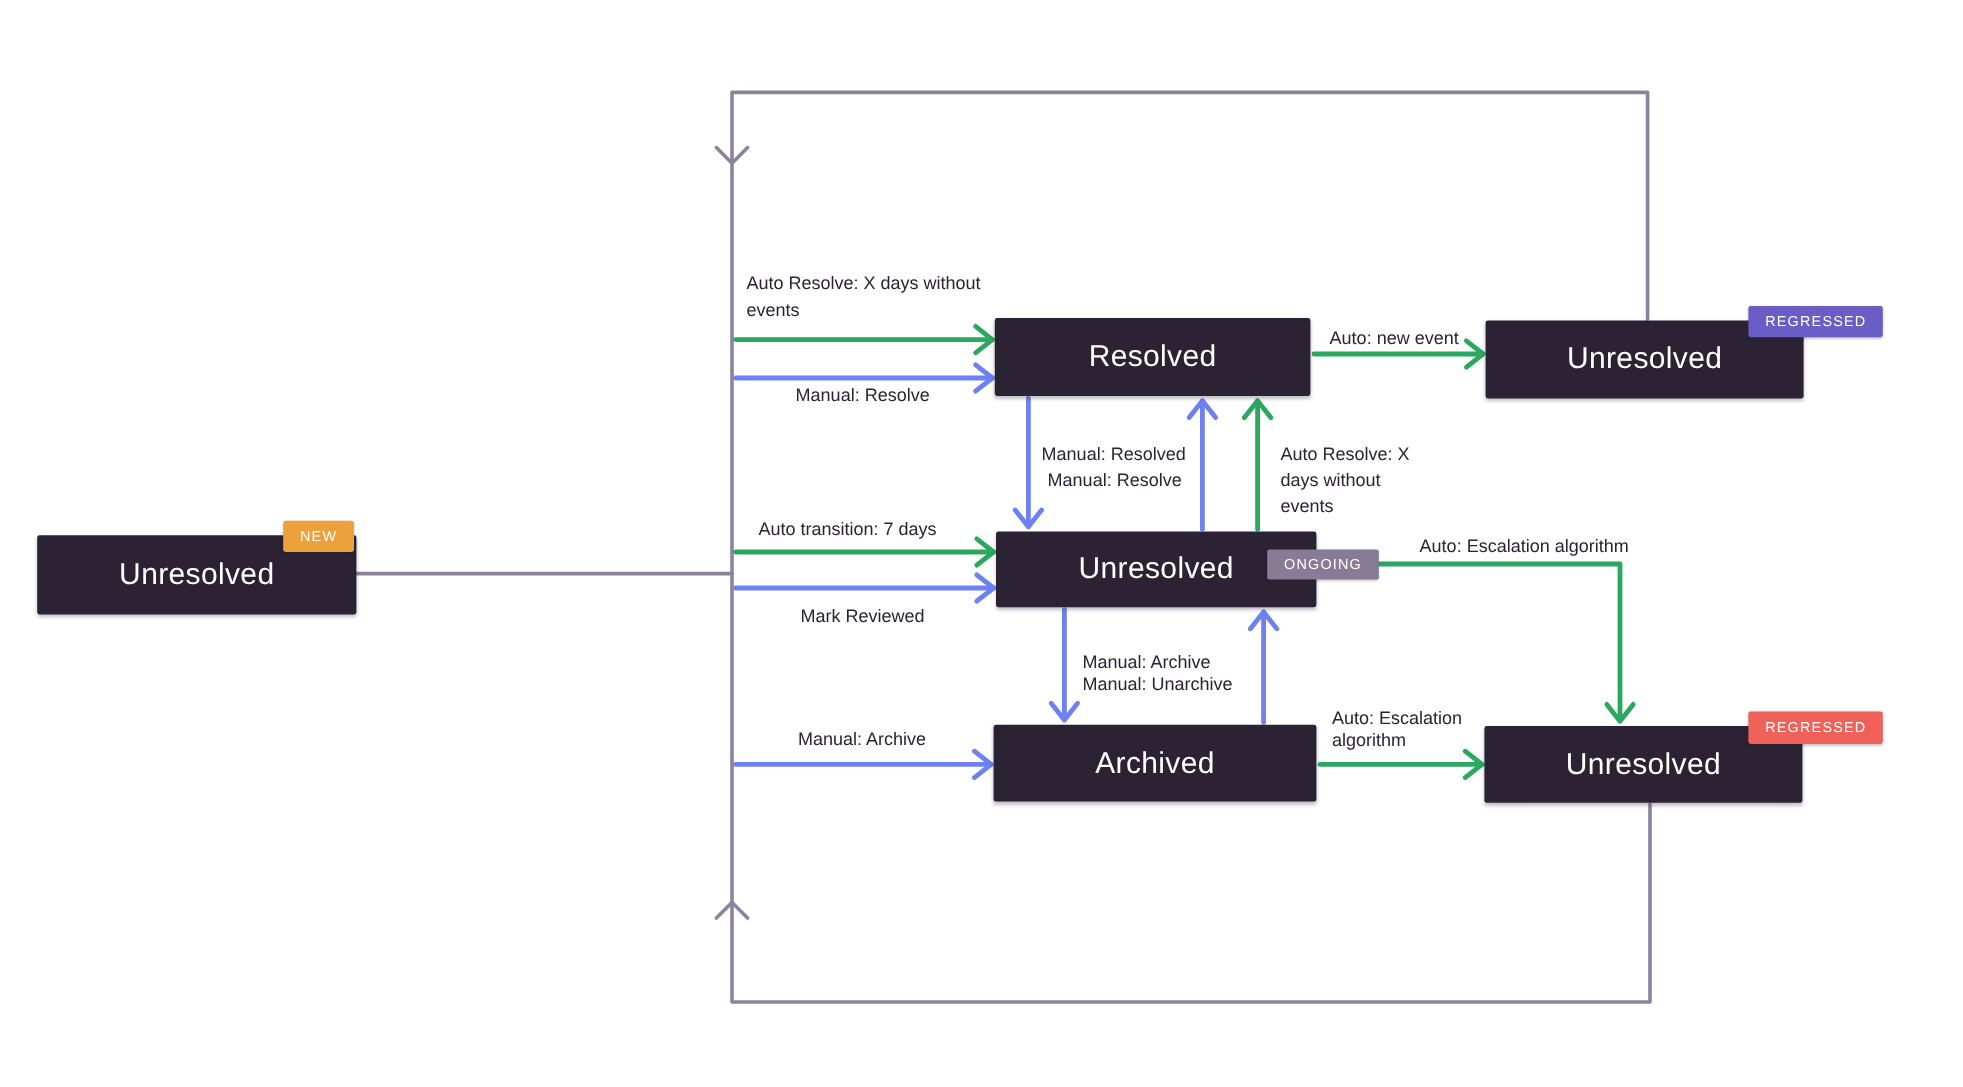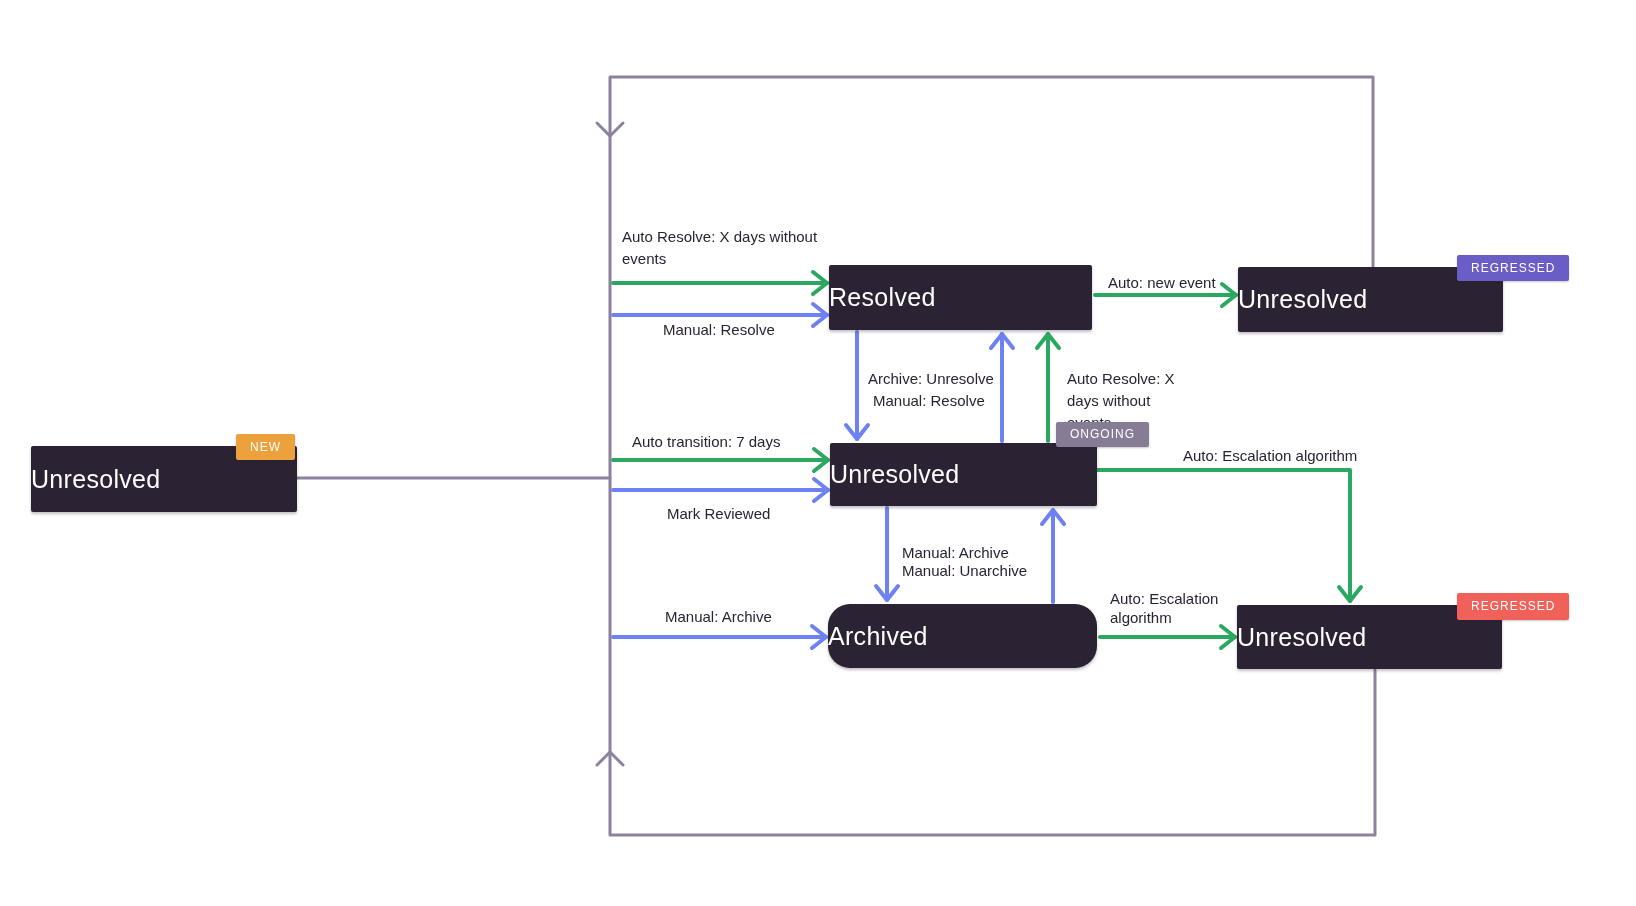--- a/index.html
+++ b/index.html
@@ -13,39 +13,39 @@
   html,body{background:var(--c-background);}
   body{font-family:"Liberation Sans","DejaVu Sans",sans-serif;}
   .canvas{position:relative;width:1636px;height:906px;background:var(--c-background);overflow:hidden;}
   .edges{position:absolute;left:0;top:0;width:1636px;height:906px;}
   .edge{fill:none;stroke-linecap:round;stroke-linejoin:round;}
   .edge.loop{stroke:var(--c-loop);stroke-width:3;}
   .edge.green{stroke:var(--c-green);stroke-width:4;}
   .edge.blue{stroke:var(--c-blue);stroke-width:4;}
   .node{
     position:absolute;background:var(--c-node-bg);color:var(--c-node-text);
-    display:flex;align-items:center;justify-content:flex-start;
+    display:flex;align-items:center;justify-content:center;
     font-size:25px;font-weight:500;letter-spacing:.3px;border-radius:2px;
     box-shadow:0 2px 3px rgba(43,34,51,.28);
   }
   .node-new{left:31px;top:446px;width:266px;height:66px;}
   .node-resolved{left:829px;top:265px;width:263px;height:65px;}
   .node-regressed{left:1238px;top:267px;width:265px;height:65px;}
   .node-ongoing{left:830px;top:443px;width:267px;height:63px;}
-  .node-archived{left:828px;top:604px;width:269px;height:64px;border-radius:22px;}
+  .node-archived{left:828px;top:604px;width:269px;height:64px;}
   .node-escalating{left:1237px;top:605px;width:265px;height:64px;}
   .badge{
     position:absolute;height:26px;line-height:26px;padding:0 14px;
     color:#fff;font-size:12px;font-weight:500;letter-spacing:1px;
     border-radius:2px;text-align:center;box-shadow:0 1px 2px rgba(43,34,51,.25);
     z-index:3;white-space:nowrap;
   }
   .badge-new{left:236px;top:434px;background:var(--c-badge-new);}
   .badge-regressed{left:1457px;top:255px;background:var(--c-badge-regressed);}
-  .badge-ongoing{left:1056px;top:422px;height:25px;line-height:25px;background:var(--c-badge-ongoing);}
+  .badge-ongoing{left:1056px;top:458px;height:25px;line-height:25px;background:var(--c-badge-ongoing);}
   .badge-escalating{left:1457px;top:593px;height:27px;line-height:27px;background:var(--c-badge-escalating);}
   .elabel{
     position:absolute;color:var(--c-label-text);font-size:15px;font-weight:500;
     line-height:21px;white-space:nowrap;z-index:2;
   }
   .elabel.wrap{white-space:normal;line-height:22px;}
 </style>
 </head>
 <body>
 
@@ -124,21 +124,21 @@
   </div>
 
   <div class="badge badge-new">NEW</div>
   <div class="badge badge-regressed">REGRESSED</div>
   <div class="badge badge-ongoing">ONGOING</div>
   <div class="badge badge-escalating">REGRESSED</div>
 
   <div class="elabel wrap" style="left:622px;top:226px;width:210px">Auto Resolve: X days without events</div>
   <div class="elabel" style="left:663px;top:319px">Manual: Resolve</div>
   <div class="elabel" style="left:1108px;top:272px">Auto: new event</div>
-  <div class="elabel" style="left:868px;top:368px">Archive: Unresolve</div>
+  <div class="elabel" style="left:868px;top:368px">Manual: Resolved</div>
   <div class="elabel" style="left:873px;top:390px">Manual: Resolve</div>
   <div class="elabel wrap" style="left:1067px;top:368px;width:118px">Auto Resolve: X days without events</div>
   <div class="elabel" style="left:632px;top:431px">Auto transition: 7 days</div>
   <div class="elabel" style="left:667px;top:503px">Mark Reviewed</div>
   <div class="elabel" style="left:902px;top:542px">Manual: Archive</div>
   <div class="elabel" style="left:902px;top:560px">Manual: Unarchive</div>
   <div class="elabel" style="left:665px;top:606px">Manual: Archive</div>
   <div class="elabel" style="left:1183px;top:445px">Auto: Escalation algorithm</div>
   <div class="elabel wrap" style="left:1110px;top:589px;width:130px;line-height:19px">Auto: Escalation algorithm</div>
 

